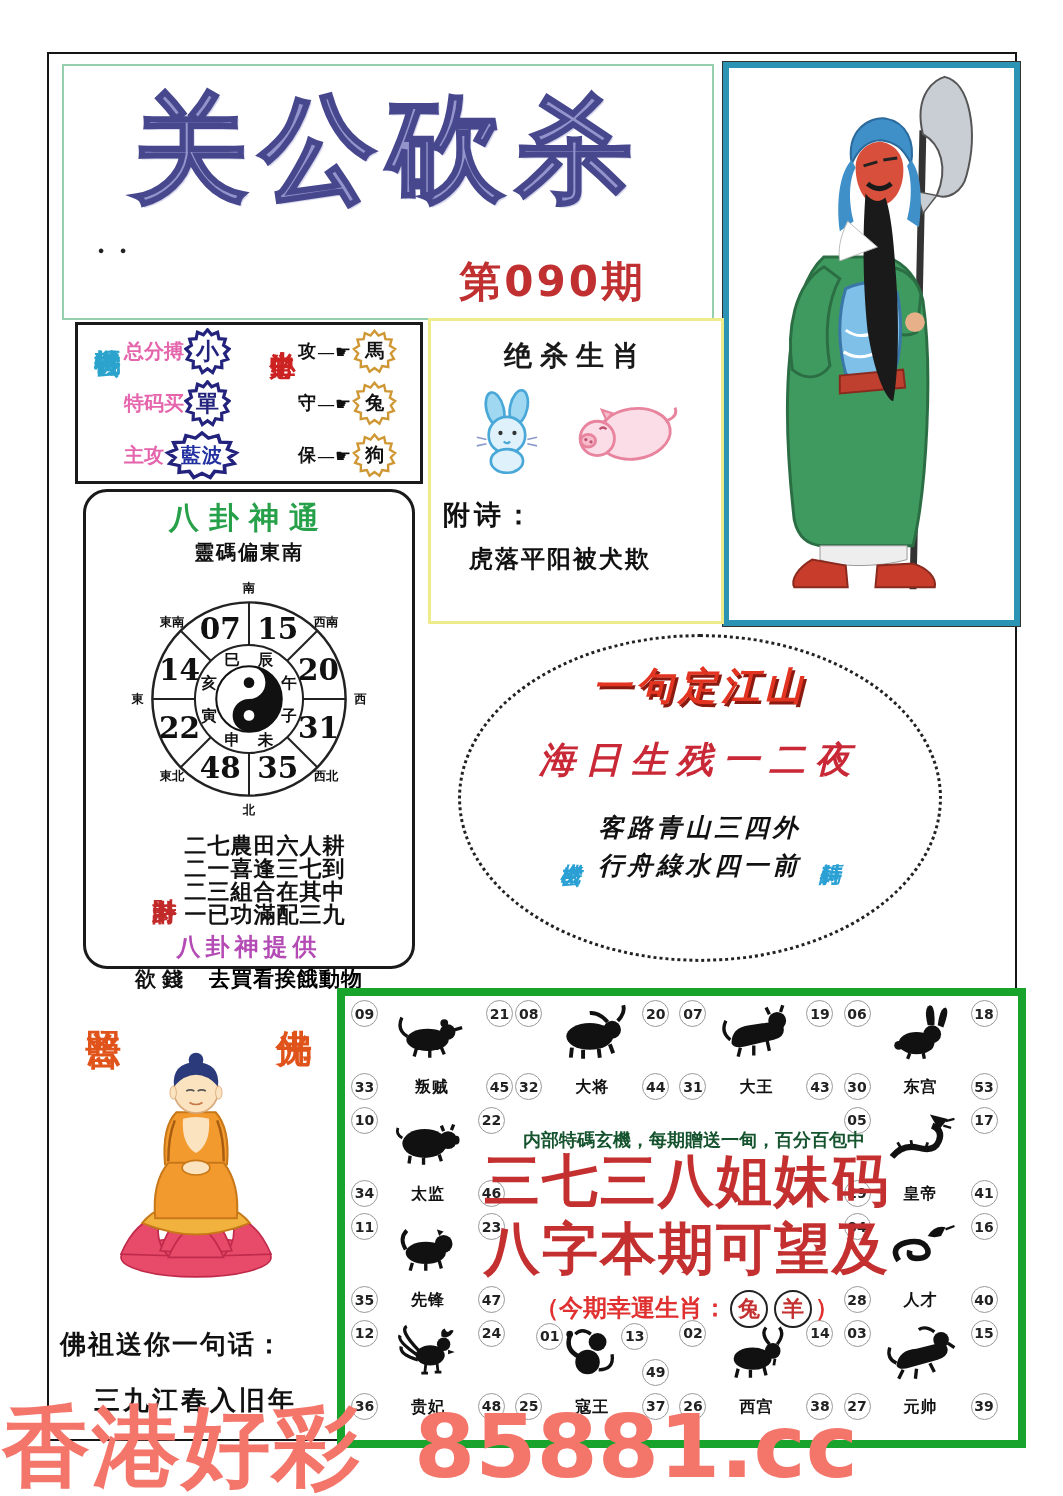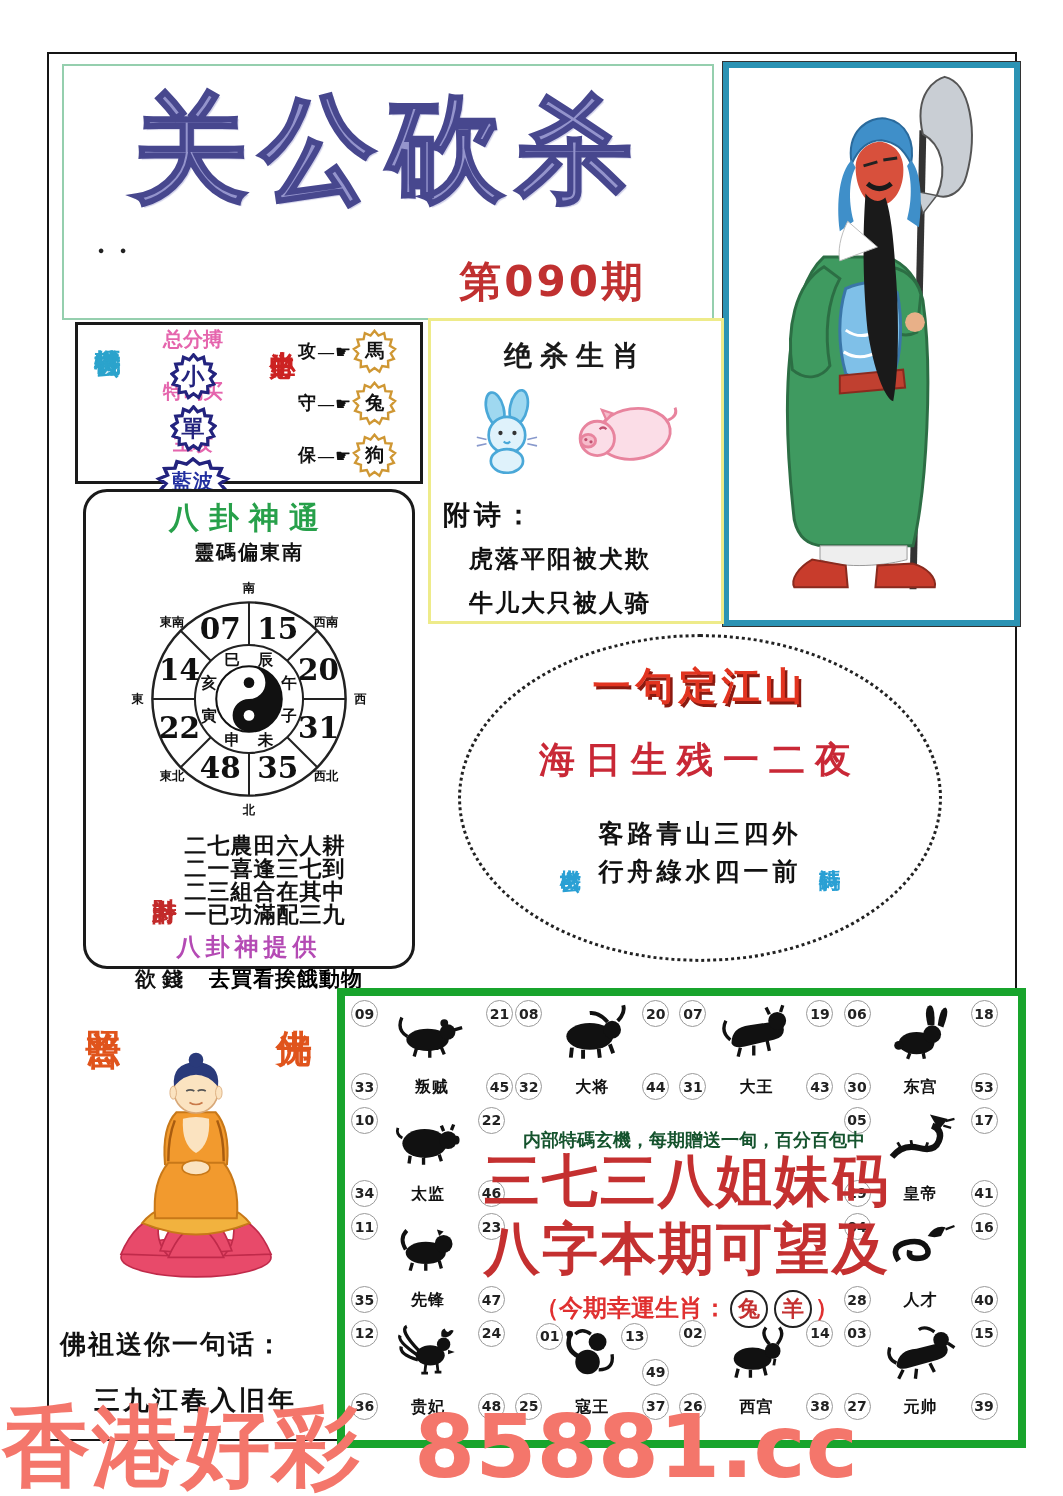--- a/index.html
+++ b/index.html
@@ -19,21 +19,21 @@
 
   
   #guangong-box{left:723px;top:62px;width:289px;height:556px;border:4px solid #2b93b4;
     box-shadow:0 0 0 2px #2b93b4 inset, 0 0 0 1px #333;background:#fff;z-index:1;}
   #guangong-box svg{position:absolute;left:2px;top:2px;width:277px;height:544px;}
 
   
   #temai-box{left:75px;top:322px;width:342px;height:156px;border:3px solid #1a1a1a;z-index:1;display:flex;}
   .teal-v{width:40px;color:#2ba3cc;font-size:26px;font-weight:bold;line-height:1.25;padding:4px 0 0 6px;}
   #temai-mid{width:138px;display:flex;flex-direction:column;justify-content:space-around;}
-  .t-row{display:flex;align-items:center;height:50px;flex-direction:column;}
+  .t-row{display:flex;align-items:center;height:50px;}
   .t-lbl{font-size:20px;font-weight:bold;color:#e565ad;white-space:nowrap;}
   .red-v{width:36px;color:#cc2222;font-size:26px;font-weight:bold;line-height:1.2;padding-top:6px;}
   #temai-right{flex:1;display:flex;flex-direction:column;justify-content:space-around;}
   .b-row{display:flex;align-items:center;height:48px;}
   .b-lbl{font-size:18px;font-weight:bold;color:#111;}
   .pointer{font-size:18px;color:#111;margin:0 1px;}
   .badge{position:relative;display:inline-flex;align-items:center;justify-content:center;flex:none;}
   .badge svg{position:absolute;left:0;top:0;width:100%;height:100%;}
   .badge b{position:relative;z-index:1;font-weight:bold;}
   .badge.navy{width:47px;height:47px;}  .badge.navy b{color:#23237e;font-size:23px;}
@@ -56,24 +56,24 @@
   #bagua-wheel{width:262px;height:262px;margin-top:2px;}
   #bagua-poem-row{display:flex;justify-content:center;gap:8px;margin-top:0;}
   #bagua-poem-label{color:#c22a2a;font-size:24px;font-weight:bold;line-height:1.0;}
   #bagua-lines{text-align:left;font-size:22px;font-weight:bold;color:#111;line-height:23px;font-family:"DejaVu Serif",serif;letter-spacing:1px;}
   #bagua-provider{margin-top:5px;font-size:24px;font-weight:bold;color:#b44ab4;letter-spacing:5px;}
   #bagua-hint{margin-top:2px;font-size:21px;font-weight:bold;letter-spacing:1px;}
   #bagua-hint .pre{color:#111;letter-spacing:6px;margin-right:8px;}
   #bagua-hint .grn{color:#000000;margin-left:12px;}
 
   
-  #oval-box{left:458px;top:634px;width:478px;height:322px;border:3px dotted #222;border-radius:50%;z-index:1;text-align:center;}
+  #oval-box{left:458px;top:634px;width:478px;height:322px;border:3px dotted #222;border-radius:50%;z-index:1;text-align:center;font-style:italic;}
   #oval-title{margin-top:24px;font-size:38px;font-weight:bold;color:#e23420;letter-spacing:5px;text-shadow:2.5px 2.5px 0 #8a1a10;}
   #oval-main{margin-top:24px;font-family:"DejaVu Serif",serif;font-size:36px;font-weight:bold;color:#c92836;letter-spacing:10px;}
-  #oval-bottom{display:flex;justify-content:center;gap:16px;margin-top:30px;}
+  #oval-bottom{display:flex;justify-content:center;gap:16px;margin-top:24px;}
   .blue-v{color:#2aa0d4;font-size:21px;font-weight:bold;line-height:1.15;}
   #oval-lines{font-size:25px;font-weight:bold;color:#111;line-height:38px;letter-spacing:4px;}
 
   
   #buddha-panel{left:58px;top:985px;width:278px;height:460px;z-index:1;}
   #buddha-left{position:absolute;left:6px;top:16px;font-size:36px;font-weight:bold;color:#e0541c;line-height:2.2;}
   #buddha-right{position:absolute;right:2px;top:16px;font-size:36px;font-weight:bold;color:#e0541c;line-height:2.2;}
   #buddha-svg{position:absolute;left:32px;top:2px;width:212px;height:332px;}
   #buddha-caption{position:absolute;left:2px;top:342px;font-size:26px;font-weight:bold;color:#111;letter-spacing:2px;}
   #buddha-phrase{position:absolute;left:36px;top:398px;font-size:26px;font-weight:bold;color:#111;letter-spacing:3px;}
@@ -228,21 +228,20 @@
         <circle cx="12" cy="39" r="1.4" fill="#c05070"></circle>
           <circle cx="16.5" cy="41" r="1.4" fill="#c05070"></circle>
         <path d="M24 30 q3 -3 6 0" stroke="#c05070" stroke-width="2" fill="none"></path>
         <path d="M30 22 l-4 -9 9 3 z" fill="#f6bccb" stroke="#e8849e" stroke-width="2"></path>
         <path d="M84 22 q9 -4 6 -11" stroke="#e8849e" stroke-width="2.5" fill="none"></path>
       </svg>
     </div>
     <div id="juesha-poem-label">附诗：</div>
     <div id="juesha-lines">
         <div>虎落平阳被犬欺</div>
-        <div>牛儿大只被人骑</div>
       </div>
   </div>
 
   <div id="bagua-box" class="abs">
     <div id="bagua-title">八卦神通</div>
     <div id="bagua-subtitle">靈碼偏東南</div>
     <svg id="bagua-wheel" viewBox="0 0 320 320">
         <circle cx="160" cy="160" r="118" fill="#fff" stroke="#222" stroke-width="3"></circle>
         <circle cx="160" cy="160" r="66" fill="#fff" stroke="#222" stroke-width="2.5"></circle>
         <line x1="160" y1="94" x2="160" y2="42" stroke="#222" stroke-width="2.5"></line>

